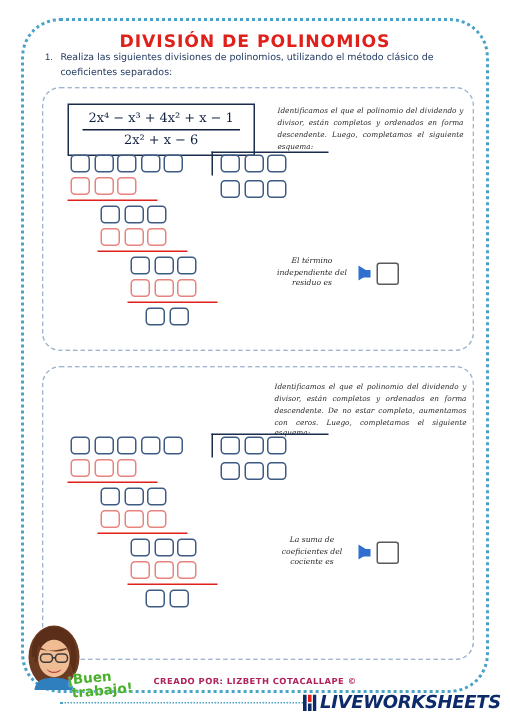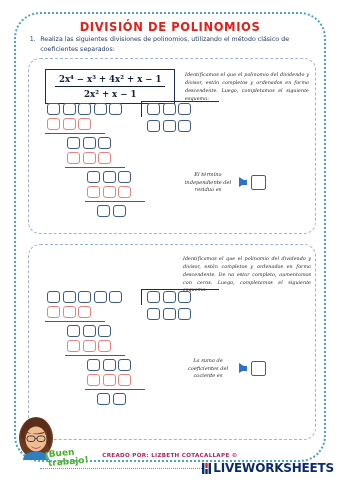--- a/index.html
+++ b/index.html
@@ -52,21 +52,21 @@
   #exercise-2{ top:244px; height:196px; }
 
   
   .fraction-card{
     position:absolute; left:16px; top:10px;
     border:1.4px solid #1b2c4d;
     background:#fff;
     padding:3px 9px 4px 9px;
     text-align:center;
     font-family:"DejaVu Serif", serif;
-    font-weight:bold;
+    font-weight:normal;
   }
   .numer{ font-size:8.6px; color:#10203c; padding:1px 4px 2px 4px; white-space:nowrap; }
   .frac-bar{ height:1.2px; background:#10203c; margin:0 0 1px 0; }
   .denom{ font-size:8.6px; color:#10203c; padding:1px 4px 0 4px; white-space:nowrap; }
 
   
   .note{
     position:absolute;
     font-style:italic; font-size:4.9px; line-height:1.6;
     color:#2a2a2a; text-align:justify;
@@ -146,20 +146,21 @@
     font-family:"DejaVu Sans", sans-serif;
   }
   #lw-logo{
     position:absolute; right:6px; top:461px;
     display:flex; align-items:center; gap:2px;
   }
   #lw-mark{ width:9px; height:11px; display:block; }
   #lw-text{
     font-weight:bold; font-size:12px; color:#0d2b6b; letter-spacing:-.2px;
     font-family:"DejaVu Sans", sans-serif;
+    font-style:italic;
   }
   #footer-dots{
     position:absolute; left:40px; top:468px; width:162px;
     border-top:1.6px dotted #4aa3c7;
   }
 </style>
 </head>
 <body>
 
 <div id="outer-frame"></div>
@@ -169,21 +170,21 @@
 <div id="instruction-row">
   <span id="instruction-num">1.</span>
   <span id="instruction-text">Realiza las siguientes divisiones de polinomios, utilizando el método clásico de coeficientes separados:</span>
 </div>
 
 <div class="exercise" id="exercise-1">
 
   <div class="fraction-card">
     <div class="numer">2x⁴ − x³ + 4x² + x − 1</div>
     <div class="frac-bar"></div>
-    <div class="denom">2x² + x − 1</div>
+    <div class="denom">2x² + x − 6</div>
   </div>
 
   <div class="note" id="note-1">Identificamos el que el polinomio del dividendo y divisor, están completos y ordenados en forma descendente. Luego, completamos el siguiente esquema:</div>
 
   <div class="row" style="left:18px; top:44px;">
     <div class="cell"></div>
     <div class="cell"></div>
     <div class="cell"></div>
     <div class="cell"></div>
     <div class="cell"></div>

